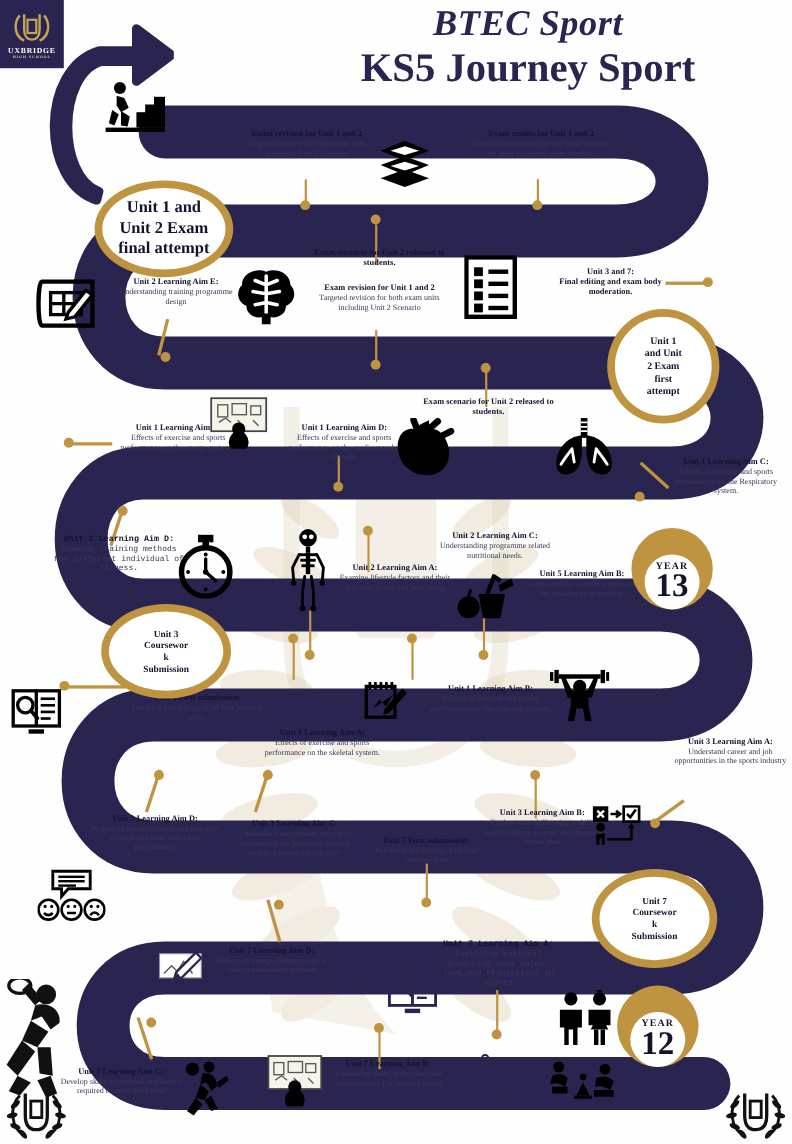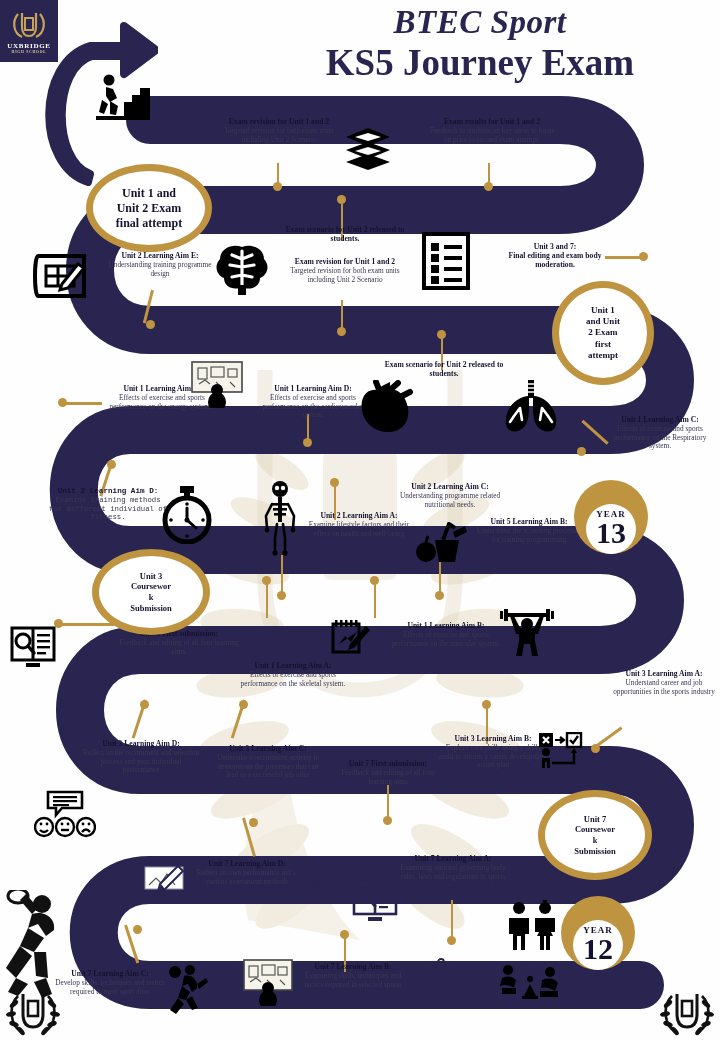--- a/index.html
+++ b/index.html
@@ -145,21 +145,21 @@
       <path d="M30,5 C36,12 35,24 26,28" fill="none" stroke="#c5a457" stroke-width="2.2"></path>
       <path d="M12,4 L12,18 C12,24 15,27 19,27 C23,27 26,24 26,18 L26,4" fill="none" stroke="#c5a457" stroke-width="2.2"></path>
       <rect x="15" y="9" width="8" height="12" fill="none" stroke="#c5a457" stroke-width="2"></rect>
     </svg>
     <div class="logo-txt1">UXBRIDGE</div>
     <div class="logo-txt2">HIGH SCHOOL</div>
   </div>
 
   <div class="title-wrap">
     <div class="t1">BTEC Sport</div>
-    <div class="t2">KS5 Journey Exam</div>
+    <div class="t2">KS5 Journey Sport</div>
   </div>
 
   <div class="pin" style="left:273px;top:163px;width:10px;height:28px;">
     <i style="left:3.5px;top:0;width:2.5px;height:24px;"></i>
       <span class="dot" style="left:0;top:19px;"></span>
     </div>
   <div class="pin" style="left:484px;top:163px;width:10px;height:28px;">
     <i style="left:3.5px;top:0;width:2.5px;height:24px;"></i>
       <span class="dot" style="left:0;top:19px;"></span>
     </div>
@@ -366,36 +366,36 @@
   <div class="cal" style="left:438px;top:735px;width:110px;">
     <b>Unit 3 Learning Aim B:</b>
     <span>Explore own skills using a skills audit to inform a career development action plan</span>
     </div>
 
   <div class="cal" style="left:192px;top:860px;width:110px;">
     <b>Unit 7 Learning Aim D:</b>
     <span>Reflect on own performance using various assessment methods</span>
     </div>
 
-  <div class="cal" style="left:398px;top:855px;width:110px;">
+  <div class="cal" style="left:398px;top:855px;width:110px;font-family:Liberation Mono, monospace;">
     <b>Unit 7 Learning Aim A:</b>
     <span>Examining national governing body rules, laws and regulations in sports</span>
     </div>
 
   <div class="cal" style="left:50px;top:970px;width:120px;">
     <b>Unit 7 Learning Aim C:</b>
     <span>Develop skills, techniques and tactics required to meet sport aims</span>
     </div>
 
   <div class="cal" style="left:298px;top:963px;width:110px;">
     <b>Unit 7 Learning Aim B:</b>
     <span>Examining skills, techniques and tactics required in selected sports</span>
     </div>
 
-  <div class="oval" style="left:86px;top:164px;width:112px;height:74px;font-size:12px;">
+  <div class="oval" style="left:86px;top:164px;width:112px;height:74px;font-size:15px;">
     <span style="white-space:pre-line;">Unit 1 and
 Unit 2 Exam
 final attempt</span>
     </div>
 
   <div class="oval" style="left:552px;top:281px;width:88px;height:90px;font-size:9px;">
     <span style="white-space:pre-line;">Unit 1
 and Unit
 2 Exam
 first

